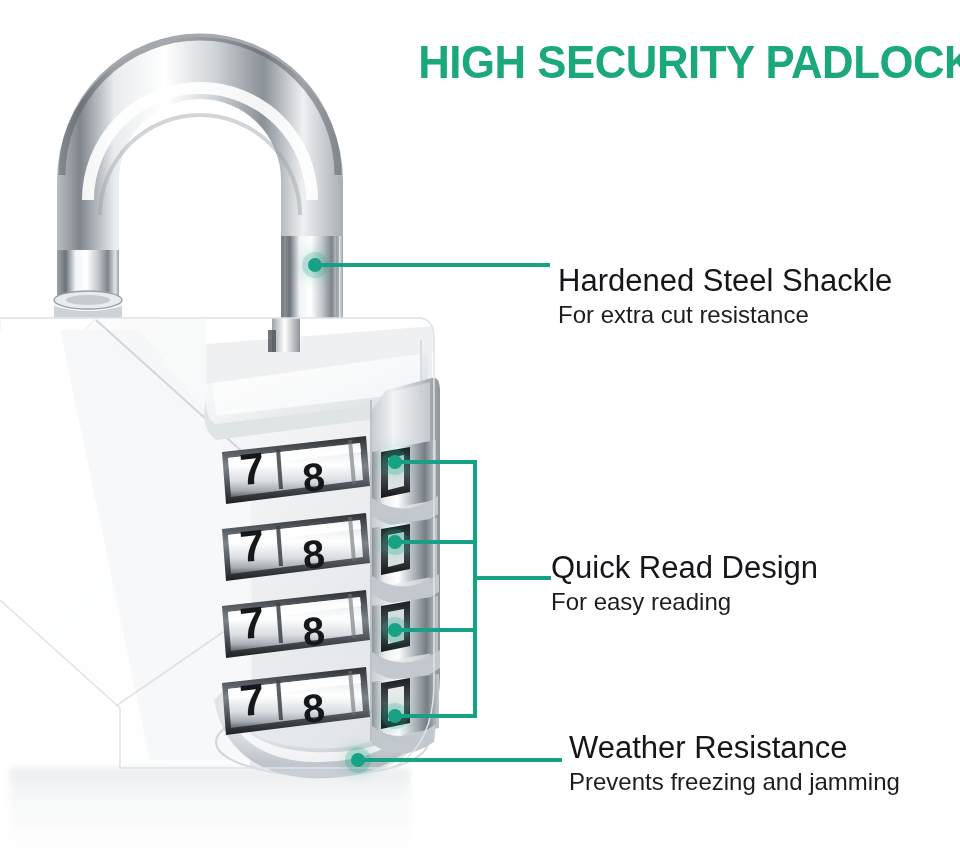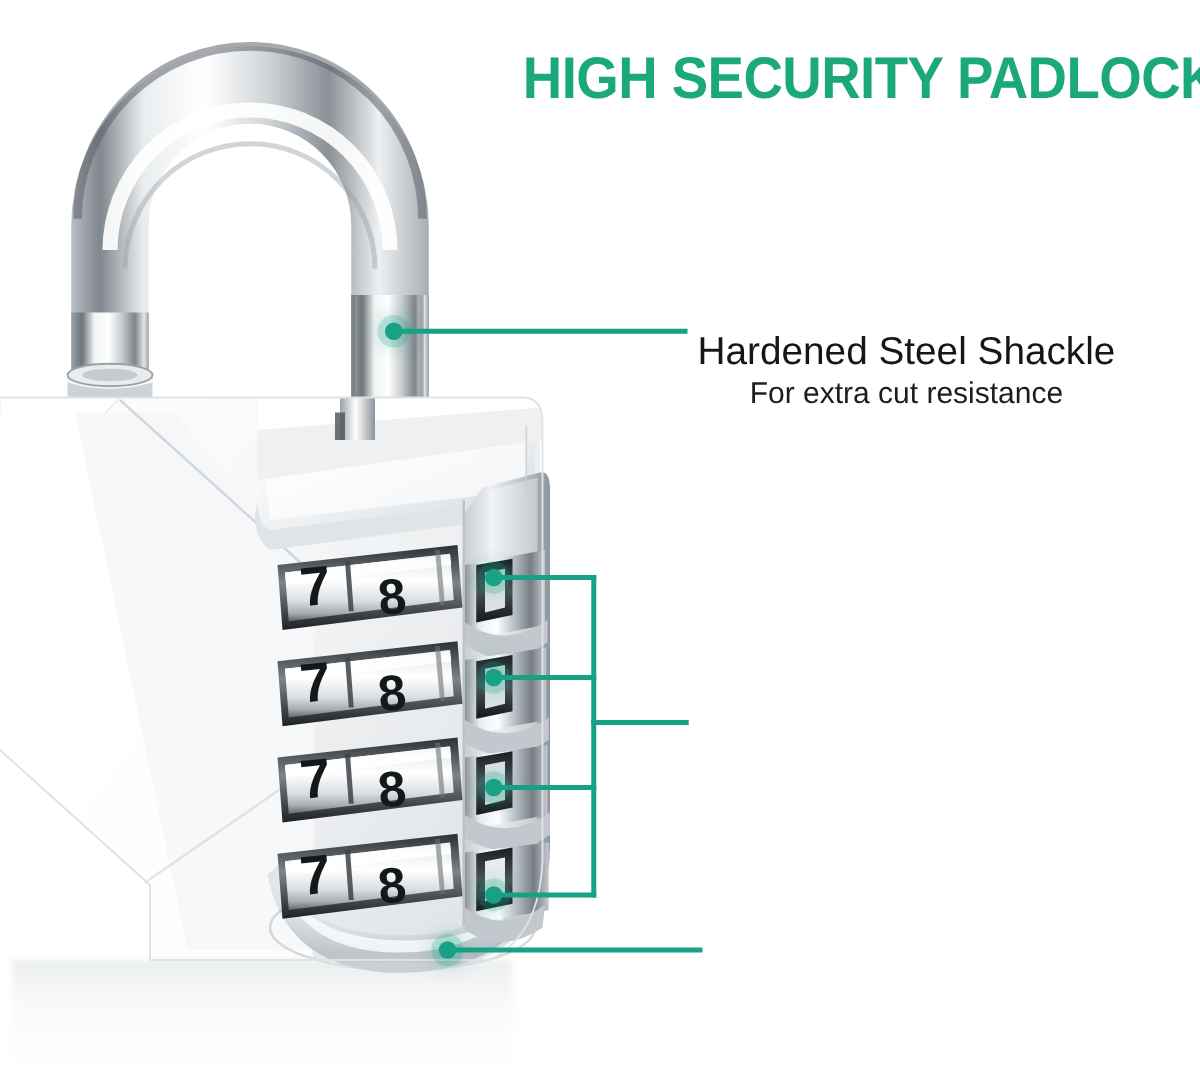--- a/index.html
+++ b/index.html
@@ -48,21 +48,20 @@
     white-space: nowrap;
   }
   .callout .sub {
     font-family: "Liberation Sans", sans-serif;
     font-size: 24px;
     font-weight: normal;
     color: #1d1d20;
     line-height: 1.2;
     margin-top: 2px;
     white-space: nowrap;
-    text-align: center;
   }
 
   #callout-shackle  { left: 558px; top: 232px; margin-top: 32px; }
   #callout-quick    { left: 551px; top: 551px; }
   #callout-weather  { left: 569px; top: 731px; }
 
   
   .line-h, .line-v {
     position: absolute;
     background: #17a185;
@@ -378,15 +377,23 @@
   <div class="dot" style="left: 388px; top: 709px; background: rgb(23, 161, 133);"></div>
 
   <div class="line-h" style="left: 358px; top: 758px; width: 204px; background: rgb(23, 161, 133);"></div>
   <div class="dot" style="left: 351px; top: 753px; background: rgb(23, 161, 133);"></div>
 
   <div class="callout" id="callout-shackle">
     <div class="head">Hardened Steel Shackle</div>
     <div class="sub">For extra cut resistance</div>
   </div>
 
-
+  <div class="callout" id="callout-quick">
+    <div class="head">Quick Read Design</div>
+    <div class="sub">For easy reading</div>
+  </div>
+
+  <div class="callout" id="callout-weather">
+    <div class="head">Weather Resistance</div>
+    <div class="sub">Prevents freezing and jamming</div>
+  </div>
 
 </div>
 
 </body></html>

